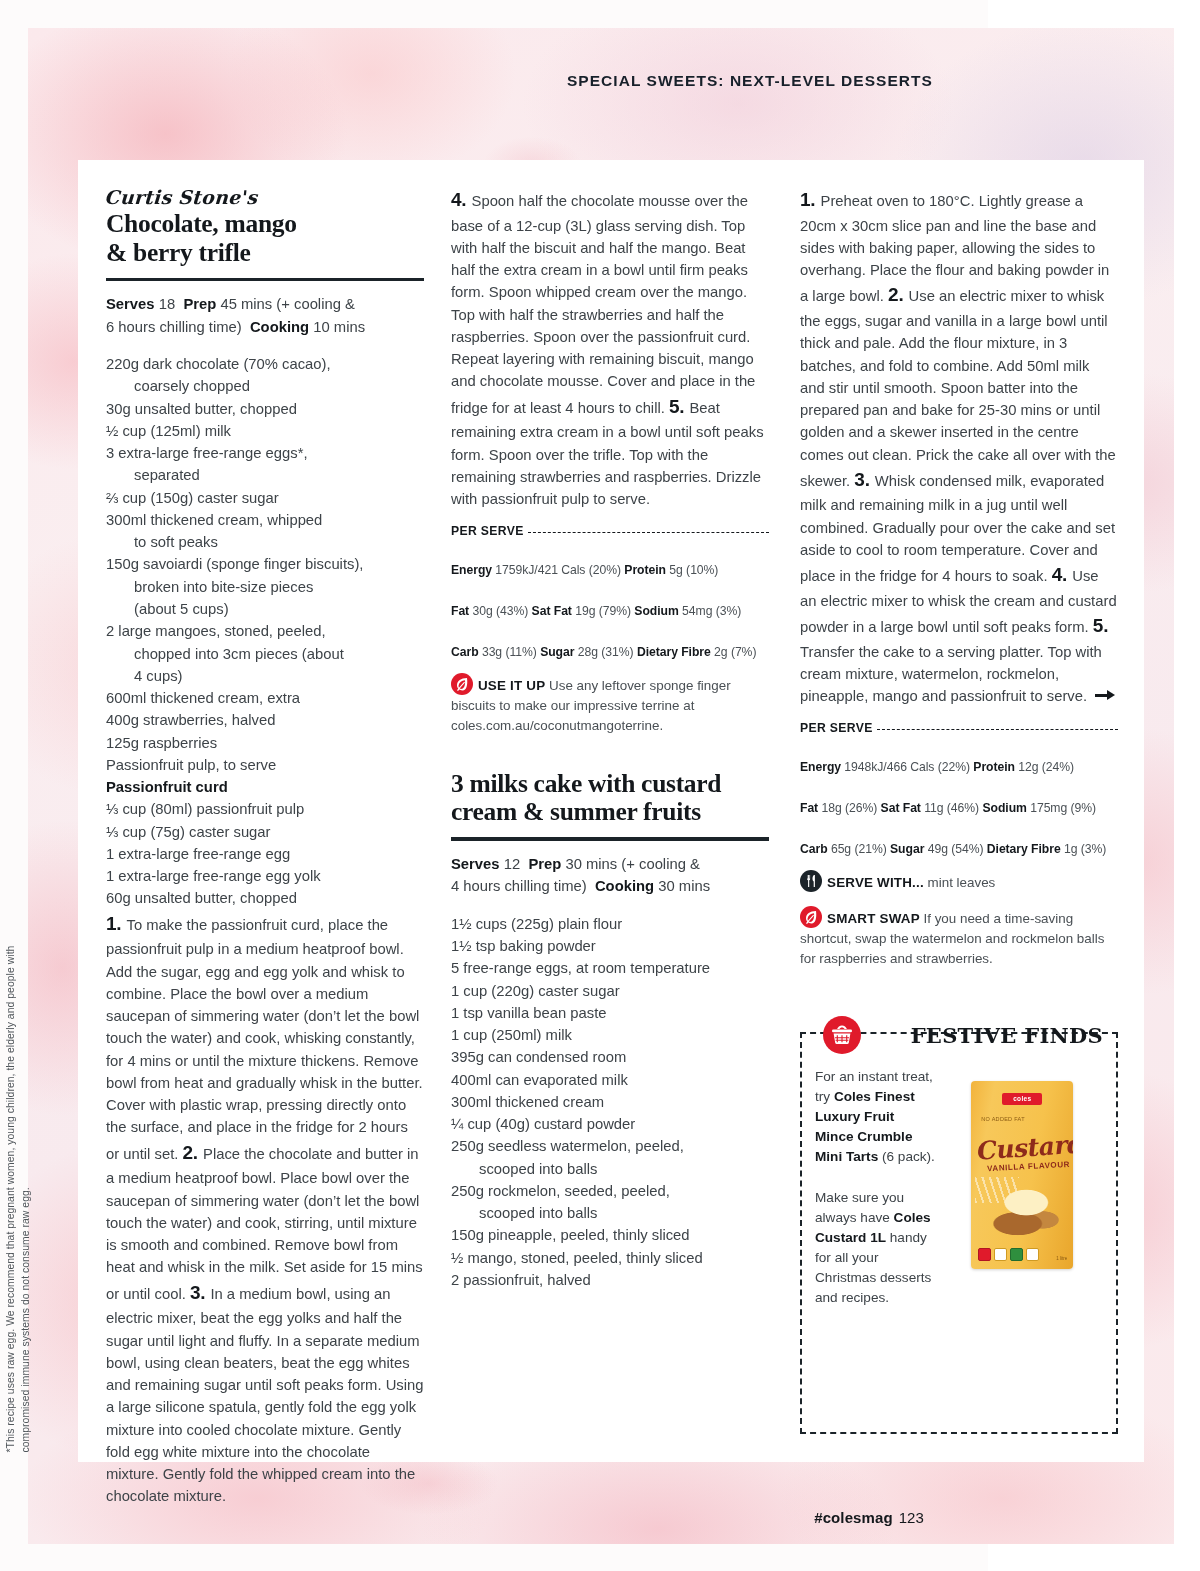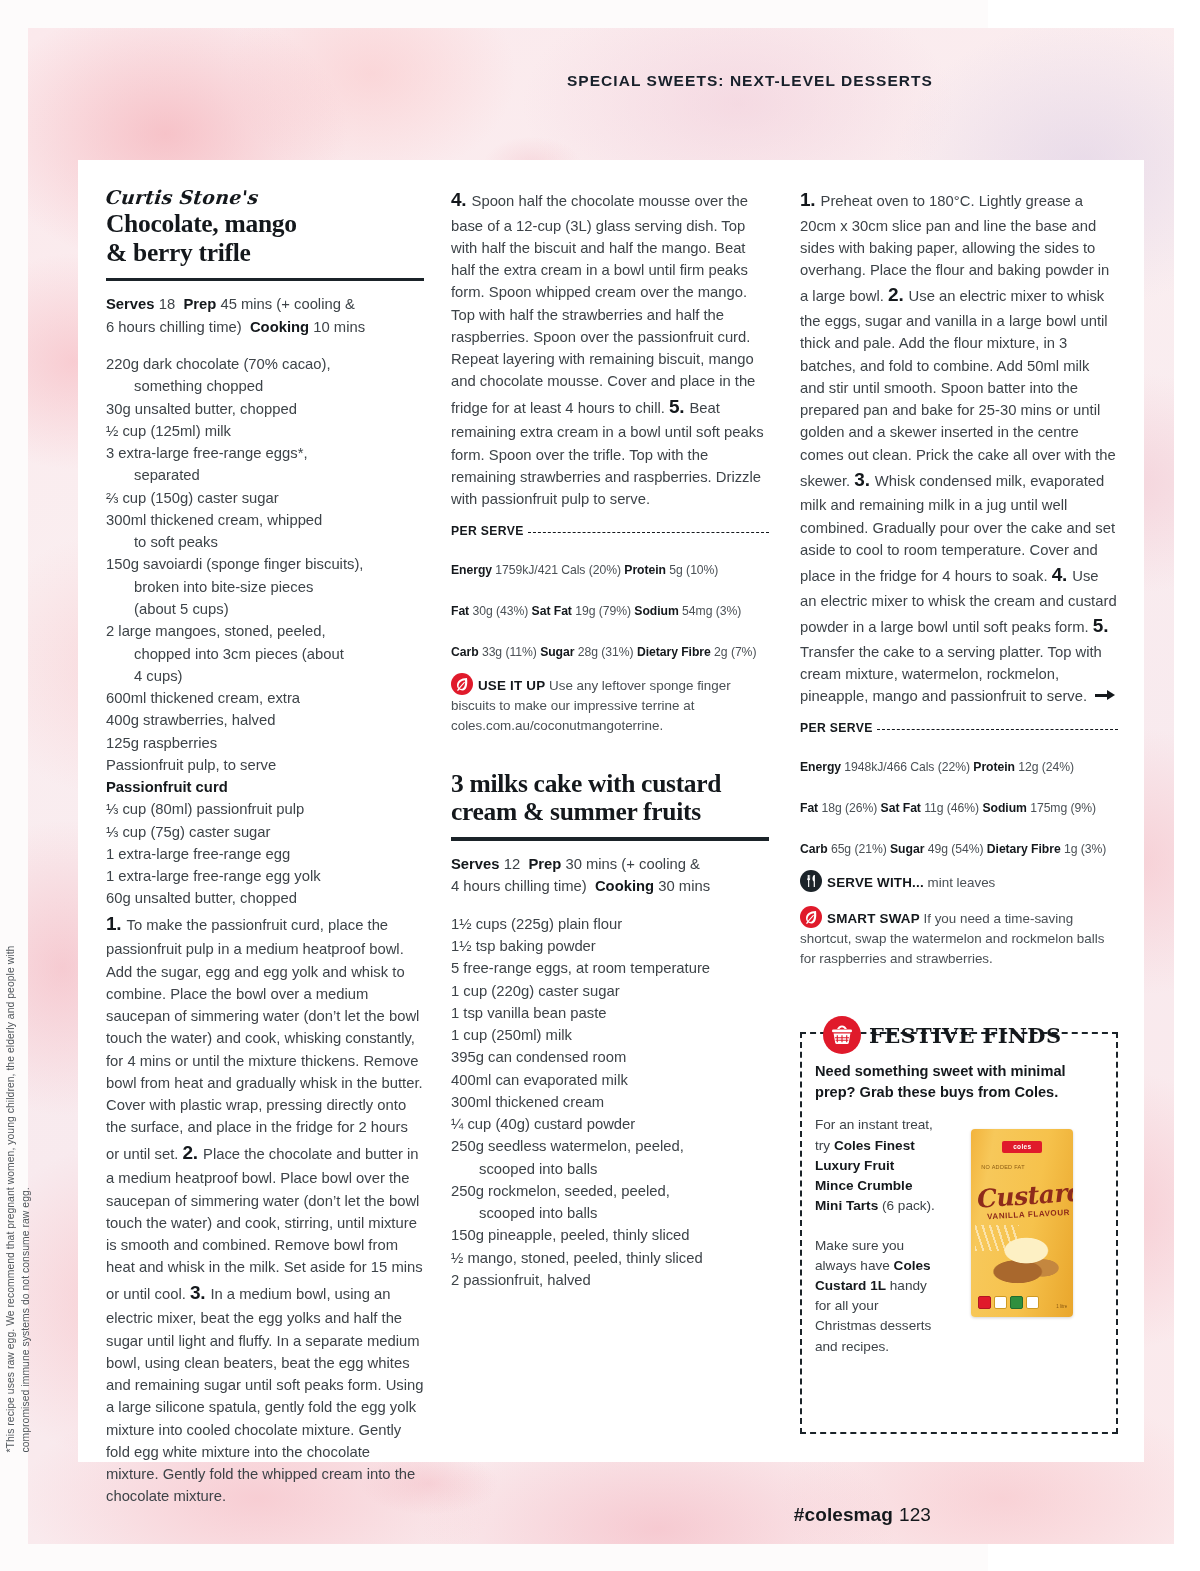--- a/index.html
+++ b/index.html
@@ -225,20 +225,21 @@
     height: 402px;
     border: 2.2px dashed #1b2329;
     padding: 12px 13px 10px 13px;
   }
   .ff-head {
     display: flex;
     align-items: center;
     gap: 8px;
     margin-top: -30px;
     margin-left: 8px;
+    justify-content: space-between;
   }
   .basket {
     width: 38px; height: 38px;
     border-radius: 50%;
     background: #e01a2b;
     position: relative;
     flex: 0 0 auto;
   }
   .ff-title {
     font-family: "DejaVu Serif", serif;
@@ -386,22 +387,22 @@
     transform: rotate(-90deg);
     font-size: 10.4px;
     line-height: 1.42;
     color: #4f555a;
     letter-spacing: .05px;
   }
 
   
   #footer {
     position: absolute;
-    right: 57px; bottom: 45px;
-    font-size: 19px;
+    right: 64px; bottom: 45px;
+    font-size: 15px;
     color: #14181c;
     letter-spacing: .1px;
   }
   #footer .tag { font-weight: 700; }
   #footer .pg { font-weight: 400; margin-left: 6px; }
 </style>
 </head>
 <body>
 
 <div id="page">
@@ -424,21 +425,21 @@
         <span>18</span>&nbsp;
         <b>Prep</b>
         <span>45 mins (+ cooling &amp;</span><br>
         <span>6 hours chilling time)</span>&nbsp;
         <b>Cooking</b>
         <span>10 mins</span>
       </div>
 
       <ul class="ing-list" id="ing1">
           <li class="">220g dark chocolate (70% cacao),</li>
-          <li class="sub">something chopped</li>
+          <li class="sub">coarsely chopped</li>
           <li class="">30g unsalted butter, chopped</li>
           <li class="">½ cup (125ml) milk</li>
           <li class="">3 extra-large free-range eggs*,</li>
           <li class="sub">separated</li>
           <li class="">⅔ cup (150g) caster sugar</li>
           <li class="">300ml thickened cream, whipped</li>
           <li class="sub">to soft peaks</li>
           <li class="">150g savoiardi (sponge finger biscuits),</li>
           <li class="sub">broken into bite-size pieces</li>
           <li class="sub">(about 5 cups)</li>
@@ -560,21 +561,20 @@
           <svg width="38" height="38" viewBox="0 0 38 38">
             <path d="M19 9.5c-2.3 0-4.2 1.5-4.9 3.6h2.3c.5-.9 1.5-1.6 2.6-1.6s2.1.7 2.6 1.6h2.3c-.7-2.1-2.6-3.6-4.9-3.6z" fill="#fff"></path>
             <rect x="9" y="13.6" width="20" height="2.6" rx="1.3" fill="#fff"></rect>
             <path d="M10.6 17.4h16.8l-1.6 9.3a1.6 1.6 0 0 1-1.6 1.3H13.8a1.6 1.6 0 0 1-1.6-1.3z" fill="#fff"></path>
             <path d="M14.3 19.2v7M19 19.2v7M23.7 19.2v7M12 21.7h14M12.6 24.2h12.8" stroke="#e01a2b" stroke-width="1.1" fill="none"></path>
           </svg>
         </span>
         <span class="ff-title">FESTIVE FINDS</span>
       </div>
 
-      <div class="ff-sub">Need something sweet with minimal prep? Grab these buys from Coles.</div>
 
       <div class="ff-body">
         <div class="ff-text">
           <div>
             <span>For an instant treat, try </span><b>Coles Finest Luxury Fruit Mince Crumble Mini Tarts</b><span> (6 pack).</span>
           </div>
           <div class="gap"></div>
           <div>
             <span>Make sure you always have </span><b>Coles Custard 1L</b><span> handy for all your Christmas desserts and recipes.</span>
           </div>

